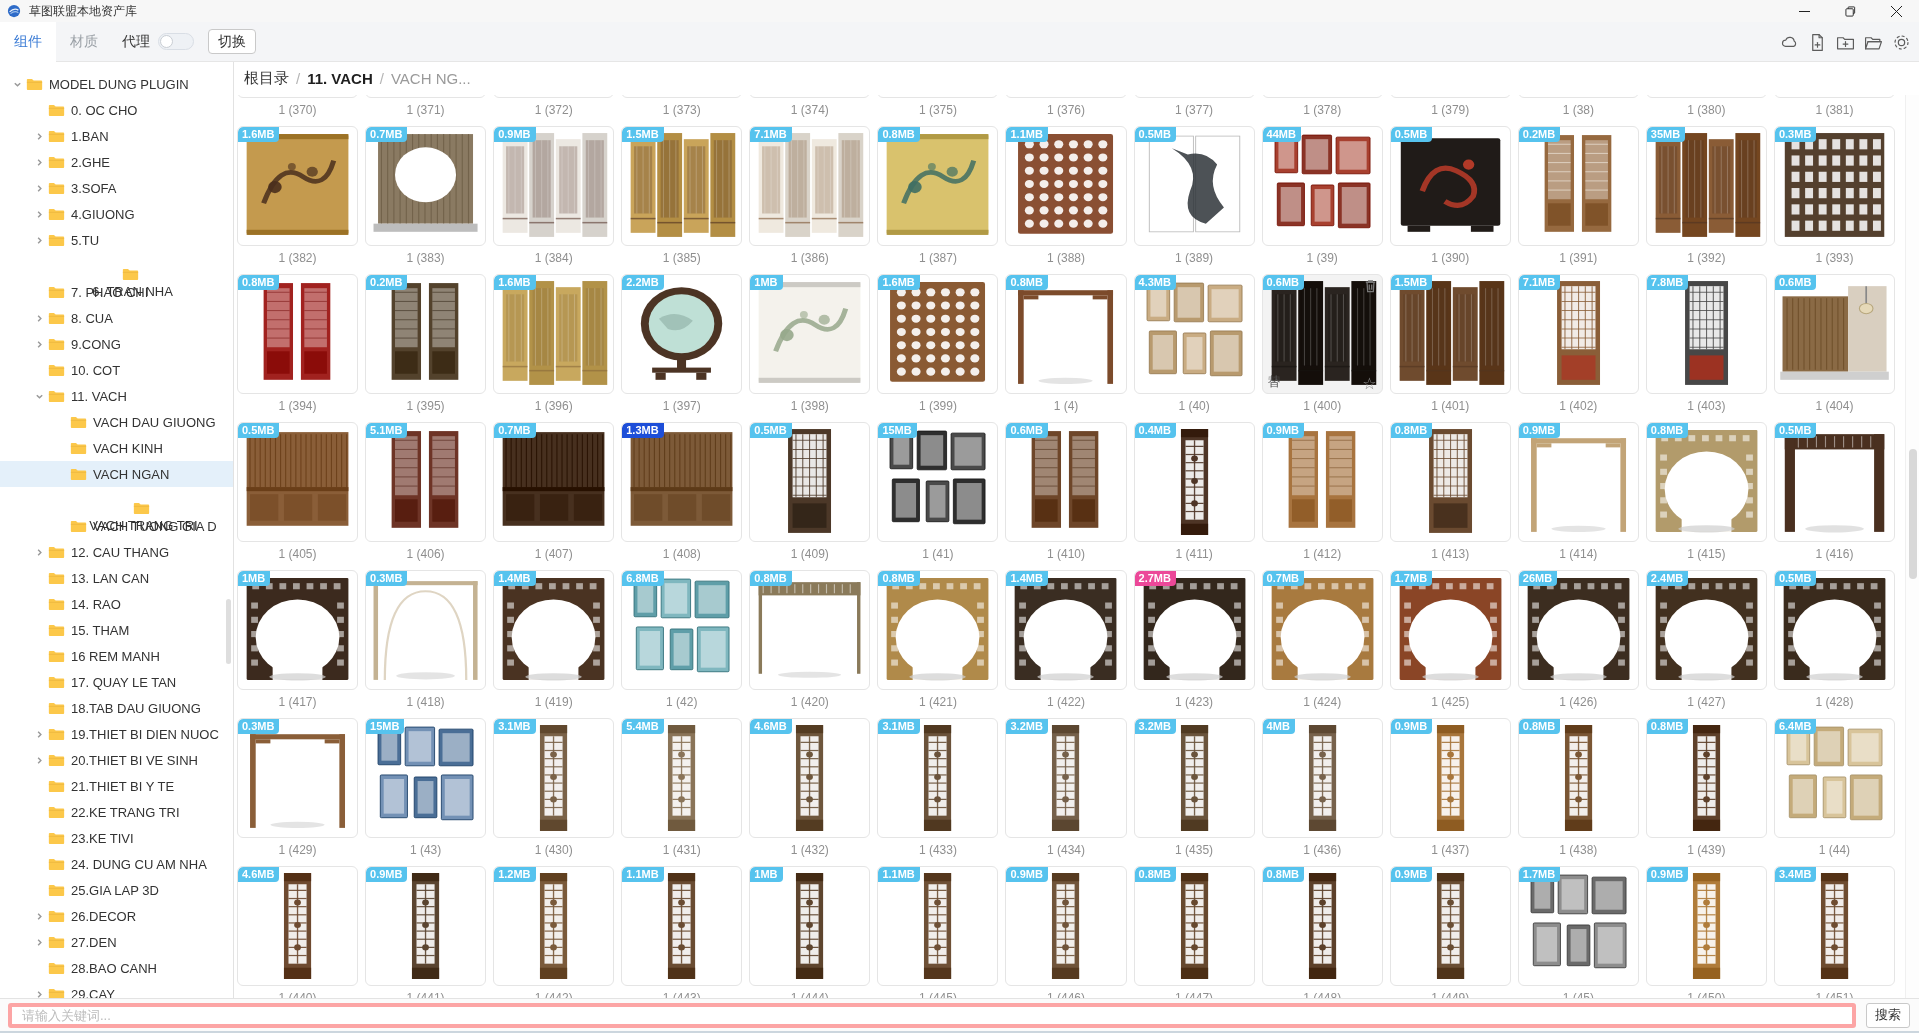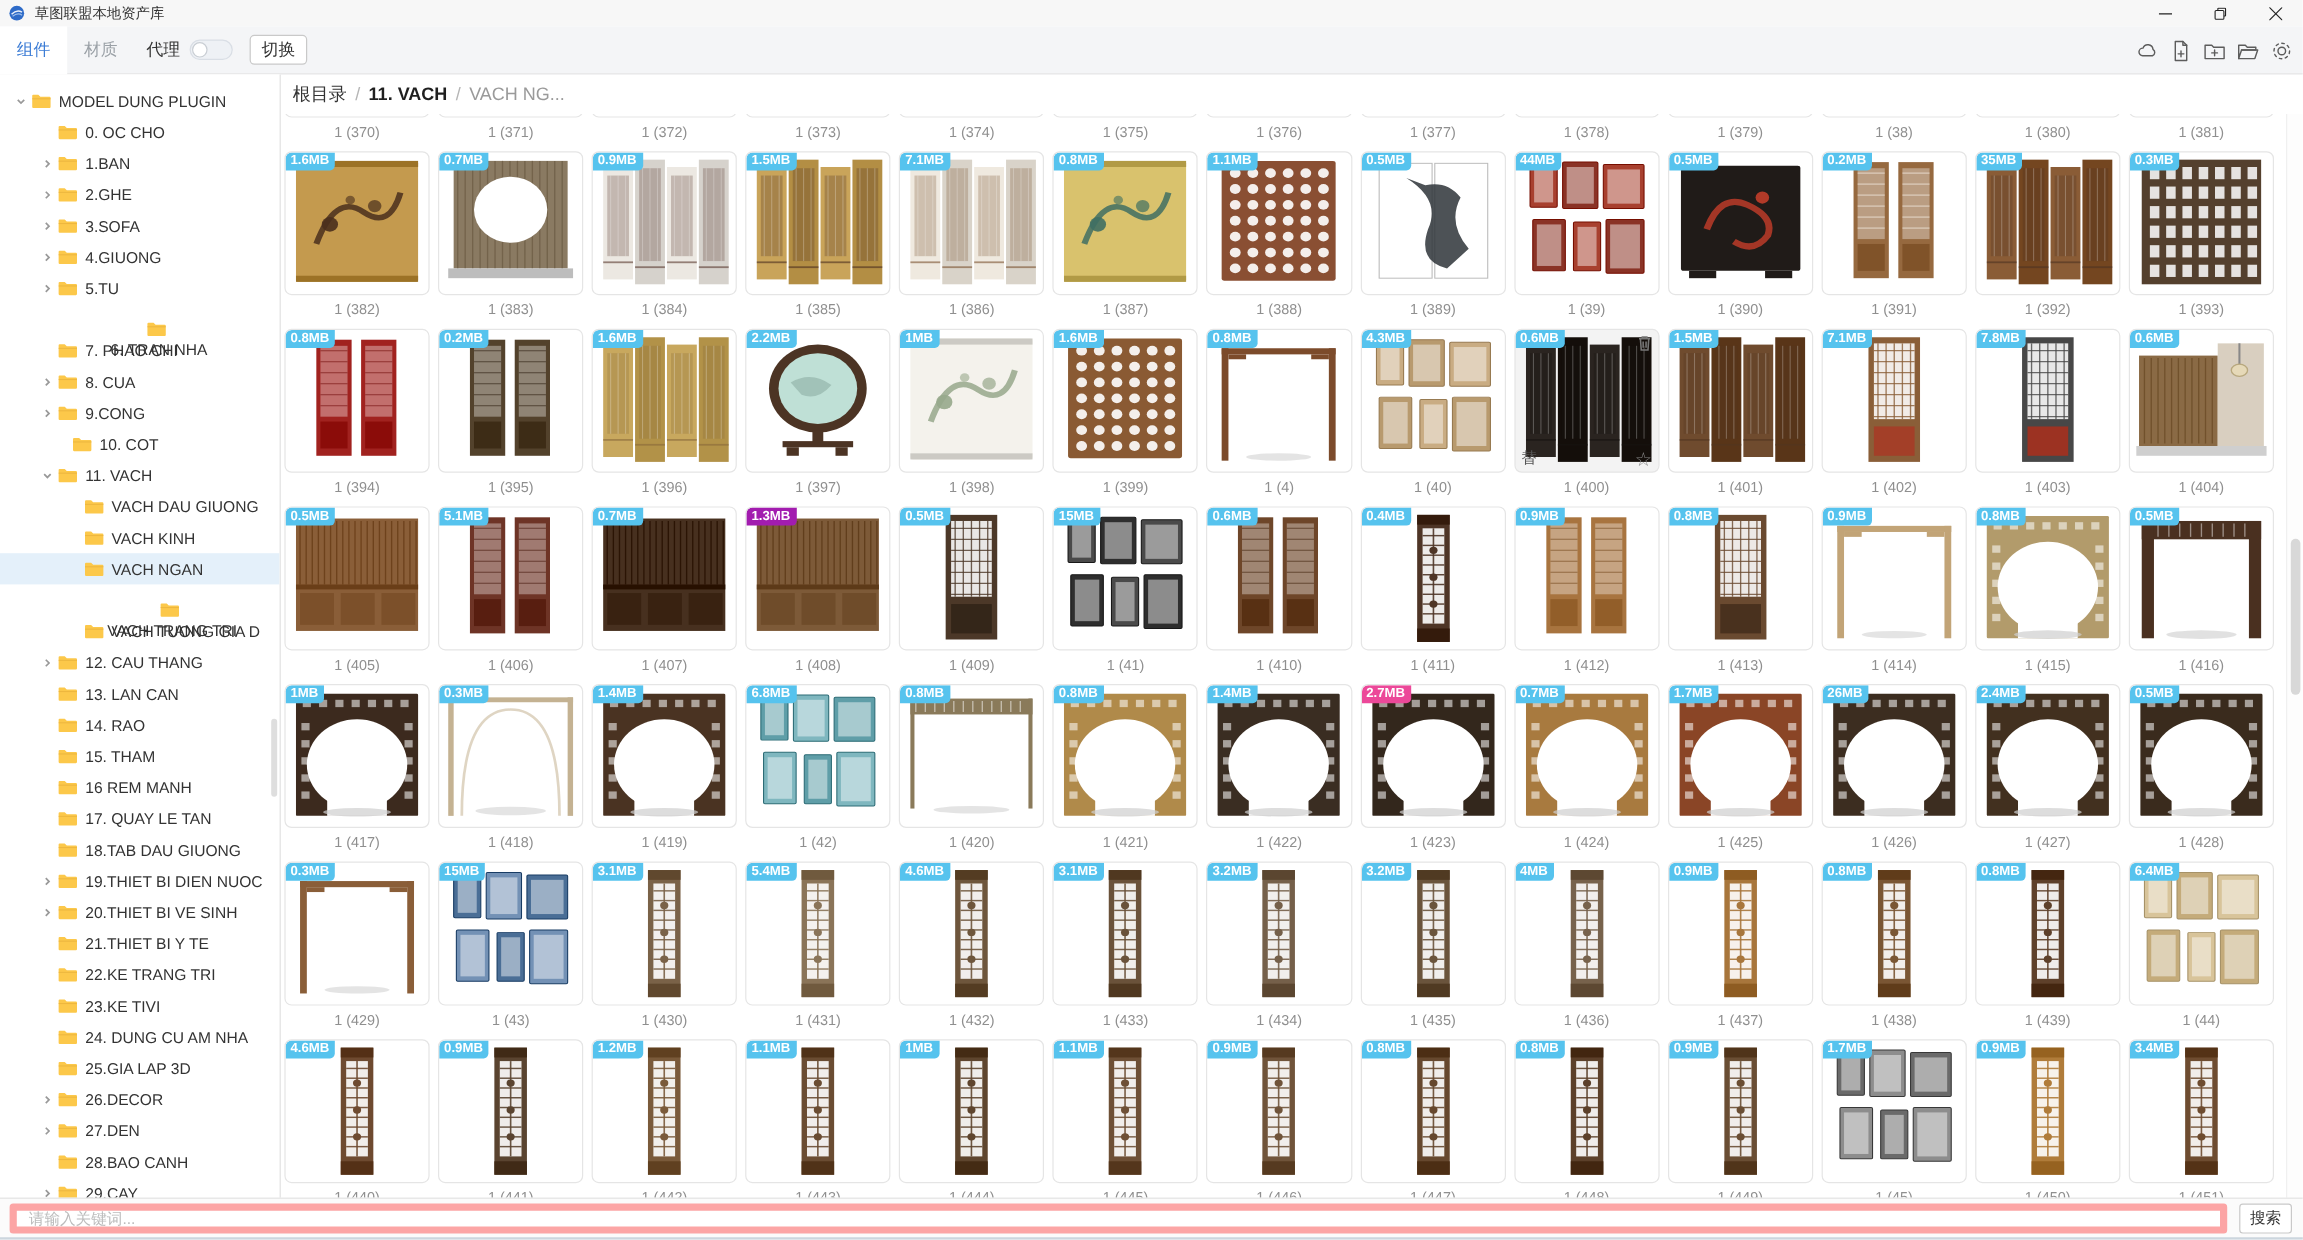--- a/index.html
+++ b/index.html
@@ -61,21 +61,21 @@
   .hv-trash { position:absolute; right:4px; top:3px; width:15px; height:16px; z-index:4; }
   .hv-trash svg { stroke:#777; fill:none; stroke-width:1.4; width:100%; height:100%; }
   .hv-replace { position:absolute; left:5px; bottom:2px; font-size:13px; color:#555; z-index:4; }
   .hv-star { position:absolute; right:5px; bottom:0px; font-size:16px; color:#888; z-index:4; }
   .content-scrollbar { position:absolute; right:0; top:33px; bottom:0; width:14px; border-left:1px solid #f0f0f0; background:#fdfdfd; }
   .content-scroll-thumb { position:absolute; left:3px; width:8px; top:354px; height:130px; border-radius:4px; background:#d8d8d8; }
 
   
   .bottombar { position:absolute; left:0; right:0; bottom:0; height:33px; background:#fbfbfb;
     border-top:1px solid #e3e3e3; display:flex; align-items:center; }
-  .search-input { margin-left:8px; width:1848px; height:25px; border:6px solid #fca5a5; border-radius:3px;
+  .search-input { margin-left:8px; width:1848px; height:25px; border:4px solid #fca5a5; border-radius:3px;
     background:#fff; font-size:13px; padding-left:10px; color:#444; outline:none;
     font-family:"Liberation Sans","DejaVu Sans",sans-serif; }
   .search-input::placeholder { color:#bcbcbc; }
   .search-btn { margin-left:10px; width:44px; height:25px; background:#fff; border:1px solid #c9c9c9;
     border-radius:3px; font-size:13px; color:#333; display:flex; align-items:center; justify-content:center; }
 </style>
 </head>
 <body>
 
 <div class="titlebar">
@@ -266,21 +266,21 @@
             <svg viewBox="0 0 10 10">
               <path d="M3.5 2 L6.5 5 L3.5 8"></path>
             </svg>
           </span>
           <span class="folder"><svg viewBox="0 0 20 16" width="17" height="14">
               <path d="M1 3 a1 1 0 0 1 1-1 h5 l2 2 h9 a1 1 0 0 1 1 1 v9 a1 1 0 0 1-1 1 H2 a1 1 0 0 1-1-1 Z" fill="#fcc84a"></path>
               <path d="M1 6 h18" stroke="#e8b23c" stroke-width="1" opacity=".8"></path>
             </svg></span>
           <span>9.CONG</span>
         </div>
-        <div class="tree-row" style="padding-left: 44px;">
+        <div class="tree-row" style="padding-left: 32px;">
           <span class="chev"></span>
           <span class="folder"><svg viewBox="0 0 20 16" width="17" height="14">
               <path d="M1 3 a1 1 0 0 1 1-1 h5 l2 2 h9 a1 1 0 0 1 1 1 v9 a1 1 0 0 1-1 1 H2 a1 1 0 0 1-1-1 Z" fill="#fcc84a"></path>
               <path d="M1 6 h18" stroke="#e8b23c" stroke-width="1" opacity=".8"></path>
             </svg></span>
           <span>10. COT</span>
         </div>
         <div class="tree-row" style="padding-left: 32px;">
           <span class="chev">
             <svg viewBox="0 0 10 10">
@@ -1350,21 +1350,21 @@
                 <rect x="5" y="60" width="90" height="4" fill="#271000" opacity="1" rx="0"></rect>
                 <rect x="8" y="67" width="25" height="26" fill="#392211" opacity="1" rx="0"></rect>
                 <rect x="38" y="67" width="25" height="26" fill="#392211" opacity="1" rx="0"></rect>
                 <rect x="68" y="67" width="25" height="26" fill="#392211" opacity="1" rx="0"></rect>
               </svg>
             </div>
             <div class="tile-label">1 (407)</div>
           </div>
           <div class="cell">
             <div class="card">
-              <span class="badge" style="background: #a21caf;">1.3MB</span>
+              <span class="badge" style="background: #1d4ed8;">1.3MB</span>
               <svg viewBox="0 0 100 110" preserveAspectRatio="none" class="thumb">
                 <rect x="5" y="6" width="90" height="92" fill="#7d5a38" opacity="1" rx="0"></rect>
                 <line x1="8" y1="8" x2="8" y2="60" stroke="#5d3a18" stroke-width="1" opacity="0.85"></line>
                 <line x1="12.5" y1="8" x2="12.5" y2="60" stroke="#5d3a18" stroke-width="1" opacity="0.85"></line>
                 <line x1="17" y1="8" x2="17" y2="60" stroke="#5d3a18" stroke-width="1" opacity="0.85"></line>
                 <line x1="21.5" y1="8" x2="21.5" y2="60" stroke="#5d3a18" stroke-width="1" opacity="0.85"></line>
                 <line x1="26" y1="8" x2="26" y2="60" stroke="#5d3a18" stroke-width="1" opacity="0.85"></line>
                 <line x1="30.5" y1="8" x2="30.5" y2="60" stroke="#5d3a18" stroke-width="1" opacity="0.85"></line>
                 <line x1="35" y1="8" x2="35" y2="60" stroke="#5d3a18" stroke-width="1" opacity="0.85"></line>
                 <line x1="39.5" y1="8" x2="39.5" y2="60" stroke="#5d3a18" stroke-width="1" opacity="0.85"></line>

